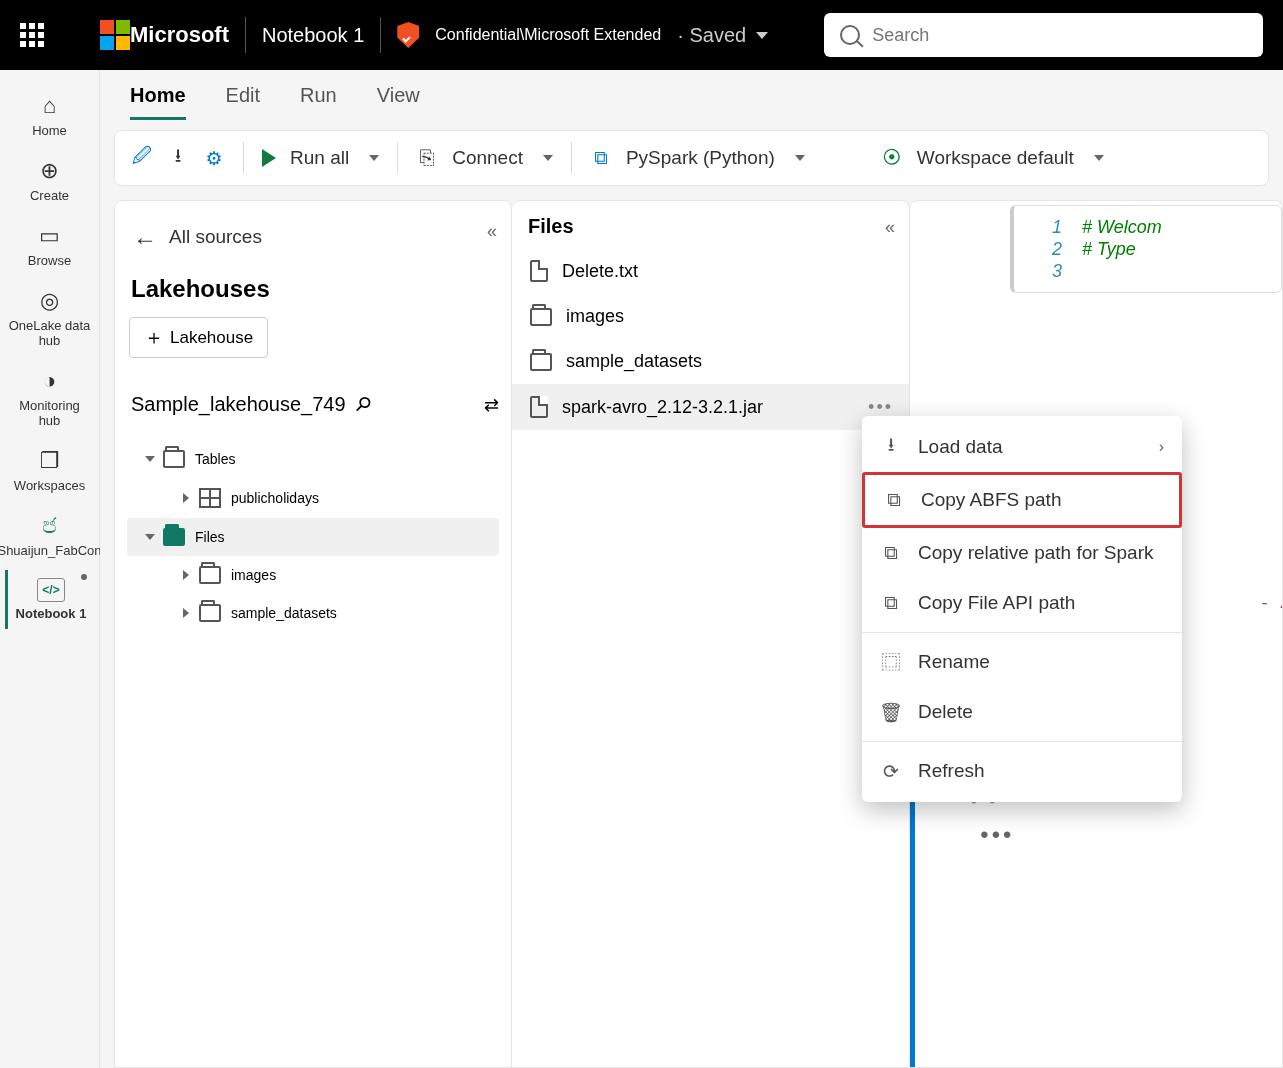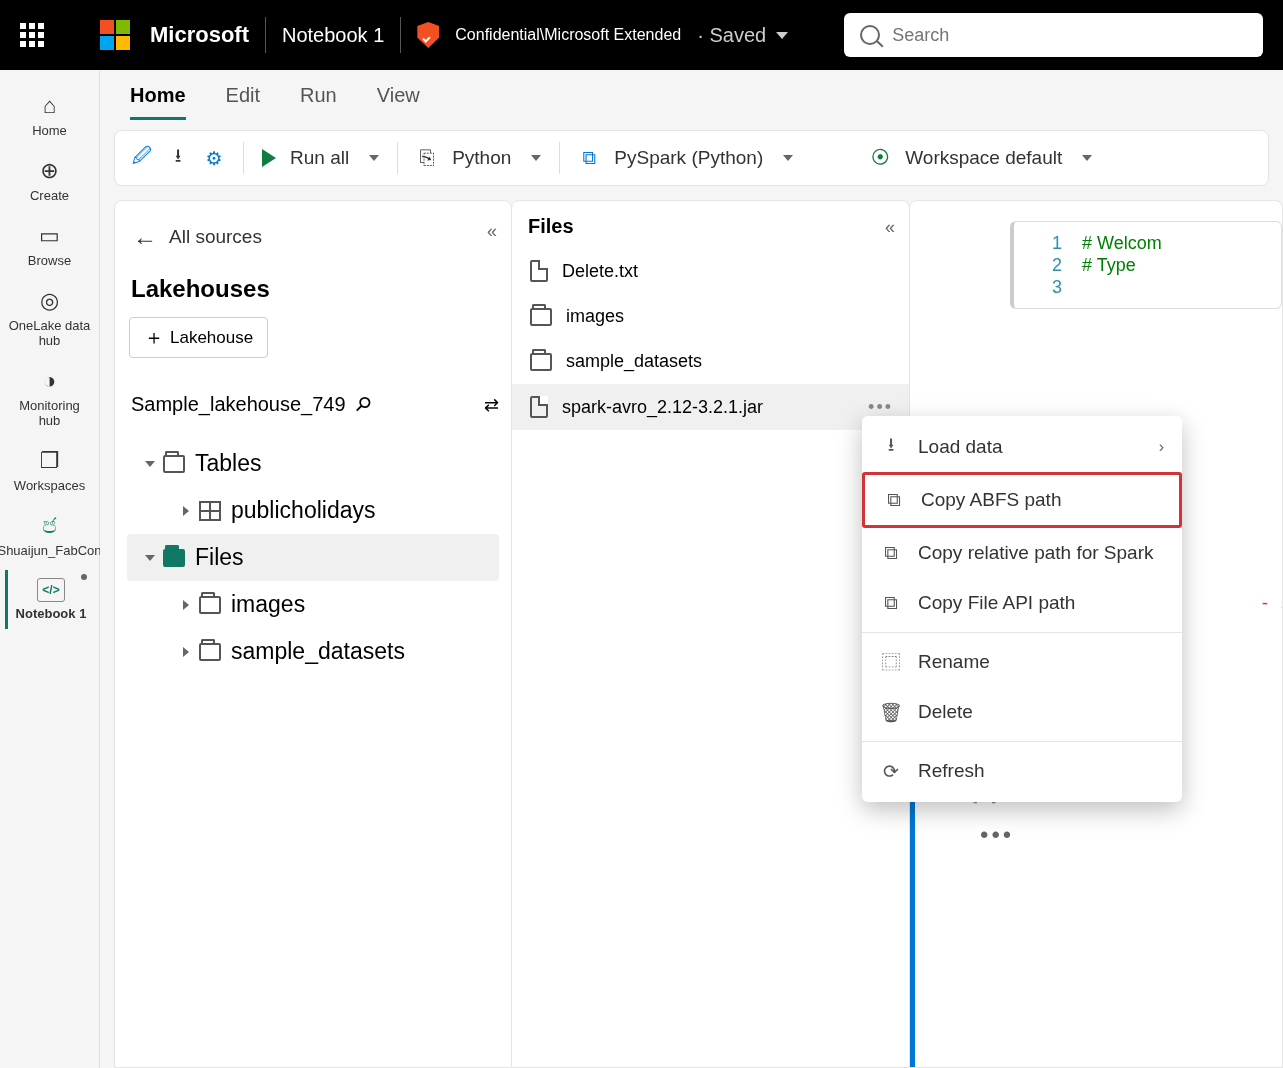--- a/index.html
+++ b/index.html
@@ -2,21 +2,21 @@
 <html><head>
 <meta charset="utf-8">
 <style>
   * { box-sizing: border-box; margin: 0; padding: 0; font-family: 'Segoe UI', Arial, sans-serif; }
   body { width: 1283px; height: 1068px; overflow: hidden; background: #f5f5f5; }
 
   
   .top-header { background: #000; height: 70px; display: flex; align-items: center; padding: 0 20px; color: #fff; gap: 16px; }
   .waffle { display:grid; grid-template-columns:repeat(3,6px); grid-template-rows:repeat(3,6px); gap:3px; }
   .waffle span { background:#fff; width:6px; height:6px; }
-  .ms-logo { display:flex; align-items:center; gap:20px; margin-left: 40px;}
+  .ms-logo { display:flex; align-items:center; gap:0; margin-left: 40px;}
   .ms-logo-sq { display:grid; grid-template-columns:14px 14px; grid-template-rows:14px 14px; gap:2px;}
   .ms-logo-sq span:nth-child(1){background:#f25022;}
   .ms-logo-sq span:nth-child(2){background:#7fba00;}
   .ms-logo-sq span:nth-child(3){background:#00a4ef;}
   .ms-logo-sq span:nth-child(4){background:#ffb900;}
   .ms-text { font-size:22px; font-weight:600; }
   .vdiv { width:1px; height:36px; background:#555; }
   .nb-name { font-size:20px; }
   .shield { width:22px; height:26px; background:#f25022; clip-path: polygon(50% 0,100% 15%,100% 60%,50% 100%,0 60%,0 15%); position:relative;}
   .shield::after{content:"";position:absolute;left:6px;top:14px;width:5px;height:3px;border:2px solid #fff;border-top:0;border-right:0;transform:rotate(-45deg);}
@@ -48,32 +48,32 @@
   .tb-div { width:1px; height:32px; background:#ddd;}
   .tb-icon { width:22px; height:22px; display:flex; align-items:center; justify-content:center;}
   .play-icon{width:0;height:0;border-top:9px solid transparent;border-bottom:9px solid transparent;border-left:14px solid #107c41;}
   .chev-sm{width:0;height:0;border-left:5px solid transparent;border-right:5px solid transparent;border-top:6px solid #666;display:inline-block;margin-left:6px;}
 
   
   .panels { display:flex; margin:14px 0 0 14px; height: calc(100% - 130px);}
   .panel { background:#fff; border:1px solid #e5e5e5; border-radius:8px 8px 0 0; }
   .panel-left { width:398px; padding:18px 12px; position:relative;}
   .panel-mid { width:398px; border-left:0; padding:14px 0; position:relative;}
-  .panel-right { flex:1; border-left:0; padding:20px 0 0 100px; position:relative; overflow:hidden;}
+  .panel-right { flex:1; border-left:0; padding:4px 0 0 100px; position:relative; overflow:hidden;font-style:italic;}
 
   .back-row { display:flex; align-items:center; gap:12px; font-size:19px; color:#333; padding:4px 6px;}
   .arrow-left{font-size:24px;}
   .collapse-icon{position:absolute; right:14px; top:20px; font-size:18px; color:#666;}
   .lh-title { font-size:24px; font-weight:600; margin:20px 0 14px 4px;}
   .add-lh { border:1px solid #ccc; border-radius:4px; padding:6px 14px; display:inline-flex; align-items:center; gap:6px; font-size:17px; margin-left:2px;}
   .lh-name-row { display:flex; align-items:flex-end; gap:10px; margin:34px 0 24px 4px; font-size:20px;}
   .pin-icon{transform:rotate(45deg);display:inline-block;}
   .swap-icon{margin-left:auto; font-size:18px;}
 
-  .tree { font-size:23px; }
+  .tree { font-size:14px; }
   .tree-row { display:flex; align-items:center; gap:10px; padding:10px 8px; border-radius:4px;}
   .tree-row.indent1{padding-left:20px;}
   .tree-row.indent2{padding-left:56px;}
   .tree-row.sel{ background:#f0f0f0;}
   .chev-tree{width:0;height:0;border-top:5px solid transparent;border-bottom:5px solid transparent;border-left:6px solid #666;}
   .chev-tree.down{transform:rotate(90deg);}
   .folder-icon{width:22px;height:18px;border:2px solid #555;border-radius:2px;position:relative;}
   .folder-icon::before{content:"";position:absolute;top:-6px;left:0;width:10px;height:4px;border:2px solid #555;border-bottom:0;border-radius:2px 2px 0 0;}
   .folder-icon.solid{background:#117865;border-color:#117865;}
   .folder-icon.solid::before{background:#117865;border-color:#117865;}
@@ -201,21 +201,21 @@
     </div>
     <div class="tb-div"></div>
     <div class="tb-group">
       <span class="play-icon"></span>
       <span>Run all</span>
       <span class="chev-sm"></span>
     </div>
     <div class="tb-div"></div>
     <div class="tb-group">
       <span class="tb-icon">⎘</span>
-      <span>Python</span>
+      <span>Connect</span>
       <span class="chev-sm"></span>
     </div>
     <div class="tb-div"></div>
     <div class="tb-group">
       <span class="tb-icon" style="color:#0078d4;">⧉</span>
       <span>PySpark (Python)</span>
       <span class="chev-sm"></span>
     </div>
     <div style="flex:0 0 40px;"></div>
     <div class="tb-group">

